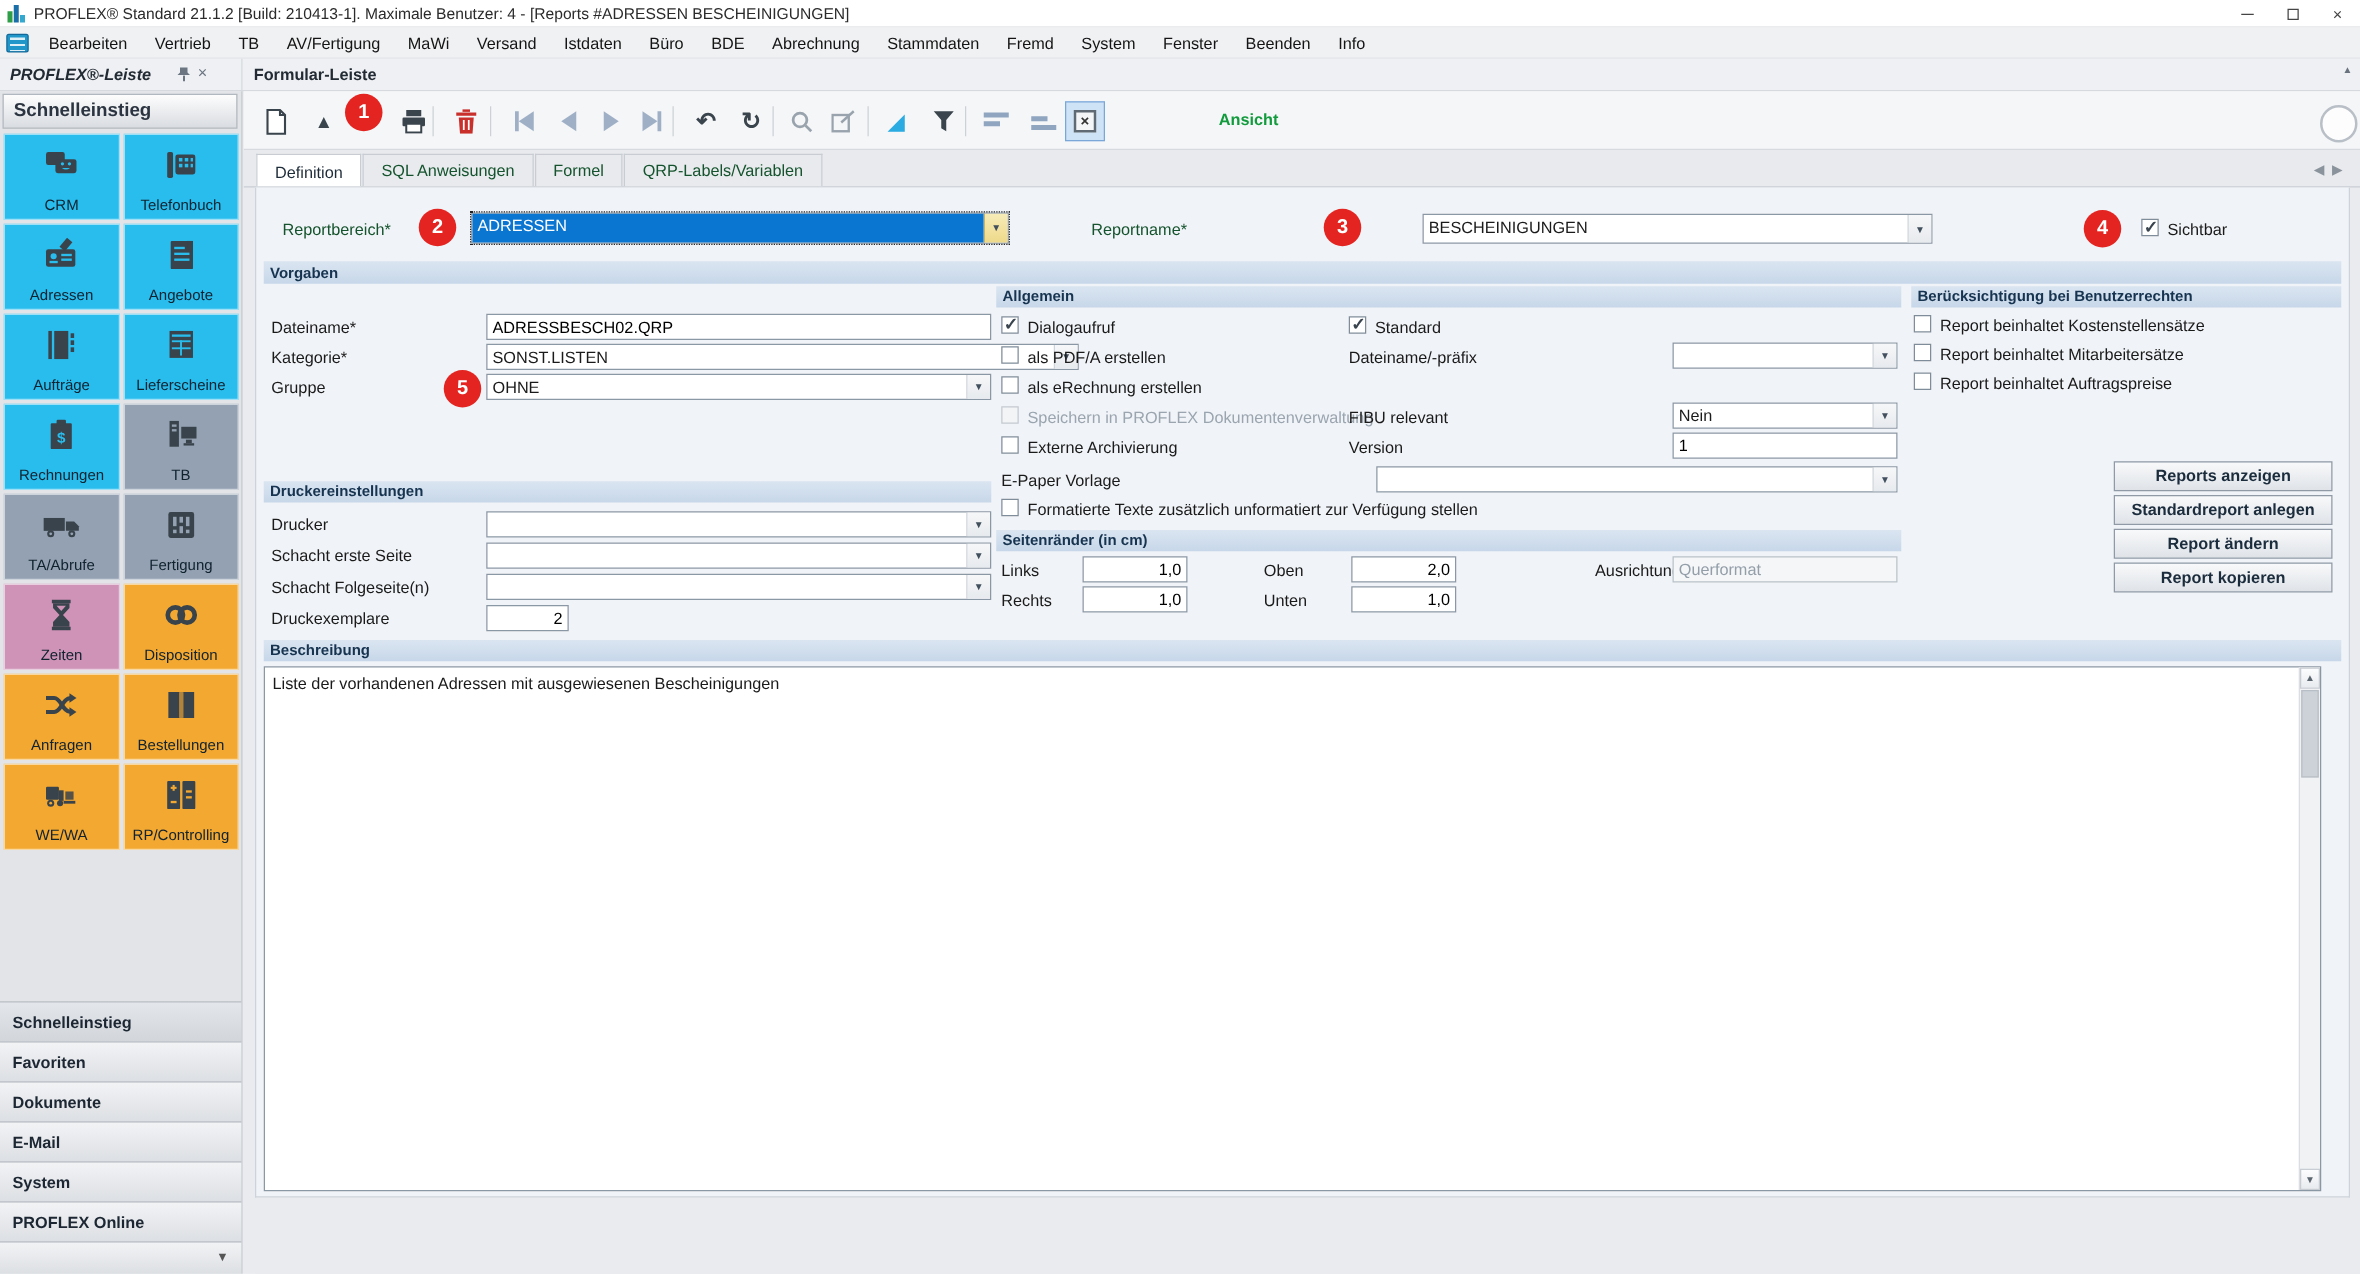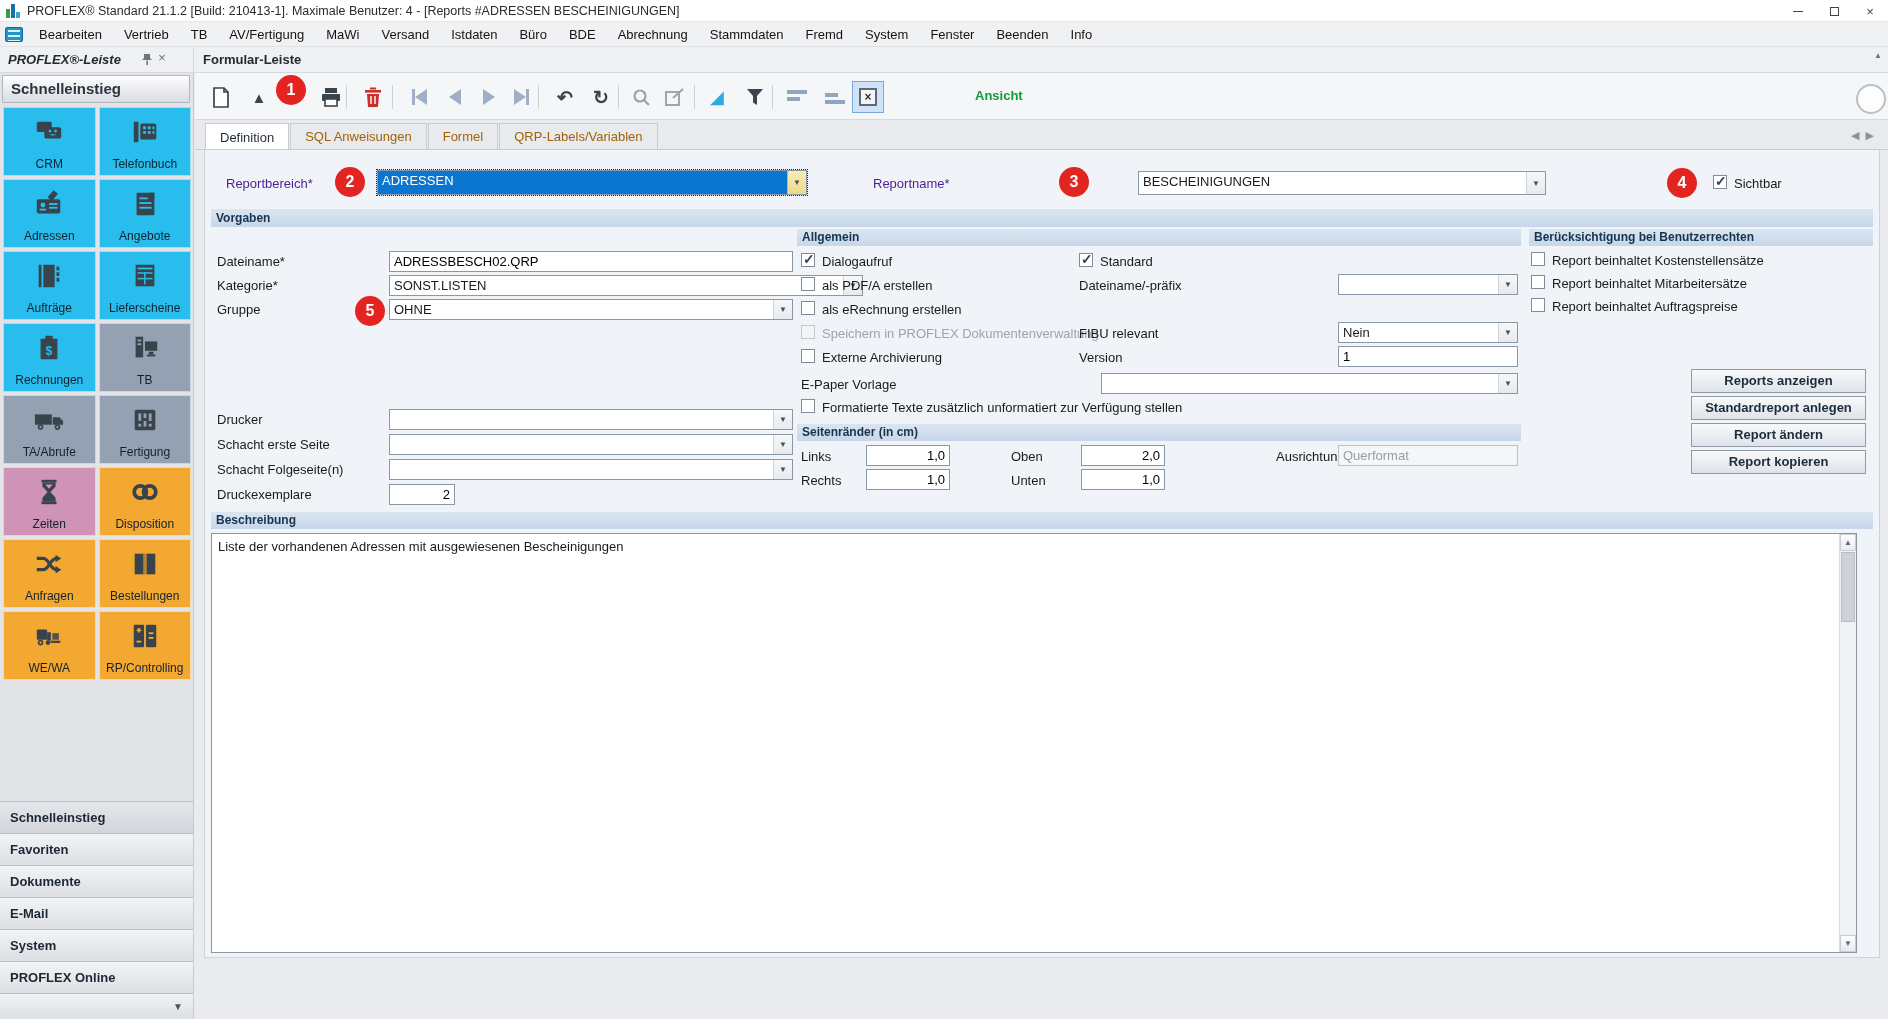--- a/index.html
+++ b/index.html
@@ -61,27 +61,27 @@
   .glyph{font-weight:bold;color:#3a444c;}
   .alignbars{width:20px;height:14px;position:relative;}
   .alignbars i{position:absolute;left:0;height:4px;background:#8fa5c0;display:block;}
   .selwrap{position:absolute;top:8px;width:32px;height:32px;background:#cfe3f7;border:1px solid #7aa7d8;display:flex;align-items:center;justify-content:center;cursor:pointer;}
   .selbox{width:18px;height:18px;border:2px solid #5f6a74;background:#f4f5f7;display:flex;align-items:center;justify-content:center;font-weight:bold;font-size:12px;color:#333;}
   .ansicht{position:absolute;left:780px;top:15px;font-weight:bold;font-size:13px;color:#119b3c;}
   .partcircle{position:absolute;left:1856px;top:84px;width:30px;height:30px;border:2px solid #b9bfc6;border-radius:50%;background:#fdfdfe;}
   
   .tabstrip{position:absolute;left:195px;top:120px;width:1693px;height:30px;background:#e8eaed;border-bottom:1px solid #c9cdd3;}
   .tabs{position:absolute;left:10px;bottom:0;display:flex;}
-  .tab{padding:5px 14px 4px 14px;border:1px solid #c9cdd3;border-bottom:none;background:#e8eaed;font-size:13px;color:#a16207;margin-right:1px;cursor:pointer;}
+  .tab{padding:5px 14px 4px 14px;border:1px solid #c9cdd3;border-bottom:none;background:#e8eaed;font-size:13px;color:#14532d;margin-right:1px;cursor:pointer;}
   .tab.active{background:#ffffff;position:relative;padding-top:6px;color:#1e2b38;}
   .tabnav{position:absolute;right:8px;top:9px;font-size:11px;color:#8a939c;letter-spacing:6px;}
   
   .content{position:absolute;left:204px;top:150px;width:1676px;height:808px;background:#f0f3f7;border:1px solid #cdd3da;border-top:none;}
   .flabel{position:absolute;font-size:13px;color:#1a1a1a;white-space:nowrap;}
-  .red{color:#4c1d95;}
+  .red{color:#14532d;}
   .dis{color:#9aa5af;}
   .band{position:absolute;height:17px;background:linear-gradient(#dae5f1,#c7d7e9);color:#16334f;font-weight:bold;font-size:12px;line-height:17px;padding-left:5px;}
   .combo{position:absolute;height:21px;background:#fff;border:1px solid #8a97a4;display:flex;cursor:pointer;}
   .combo .val{flex:1;padding:1px 4px;font-size:13px;line-height:17px;white-space:nowrap;overflow:hidden;}
   .combo .btn{width:19px;border-left:1px solid #cfd5db;background:linear-gradient(#f6f7f8,#e7eaee);display:flex;align-items:center;justify-content:center;font-size:8px;color:#42505e;}
   .combo.focus{outline:1px dotted #222;}
   .combo.focus .val{background:#0b76d1;color:#fff;}
   .combo.focus .btn{background:linear-gradient(#f7ecb8,#eed98a);border-left-color:#c9b568;}
   .tinput{position:absolute;height:21px;border:1px solid #8a97a4;background:#fff;font-size:13px;padding:0 4px;line-height:19px;}
   .tinput.rt{text-align:right;}
@@ -506,20 +506,21 @@
   <div class="combo" style="left:184px;top:125px;width:474px">
     <span class="val">SONST.LISTEN</span>
     <span class="btn">▼</span>
   </div>
   <span class="flabel" style="left:12px;top:152px">Gruppe</span>
   <div class="combo" style="left:184px;top:149px;width:404px">
     <span class="val">OHNE</span>
     <span class="btn">▼</span>
   </div>
 
+  <div class="band" style="left:6px;top:235px;width:582px">Druckereinstellungen</div>
   <span class="flabel" style="left:12px;top:262px">Drucker</span>
   <div class="combo" style="left:184px;top:259px;width:404px">
     <span class="val"></span>
     <span class="btn">▼</span>
   </div>
   <span class="flabel" style="left:12px;top:287px">Schacht erste Seite</span>
   <div class="combo" style="left:184px;top:284px;width:404px">
     <span class="val"></span>
     <span class="btn">▼</span>
   </div>

